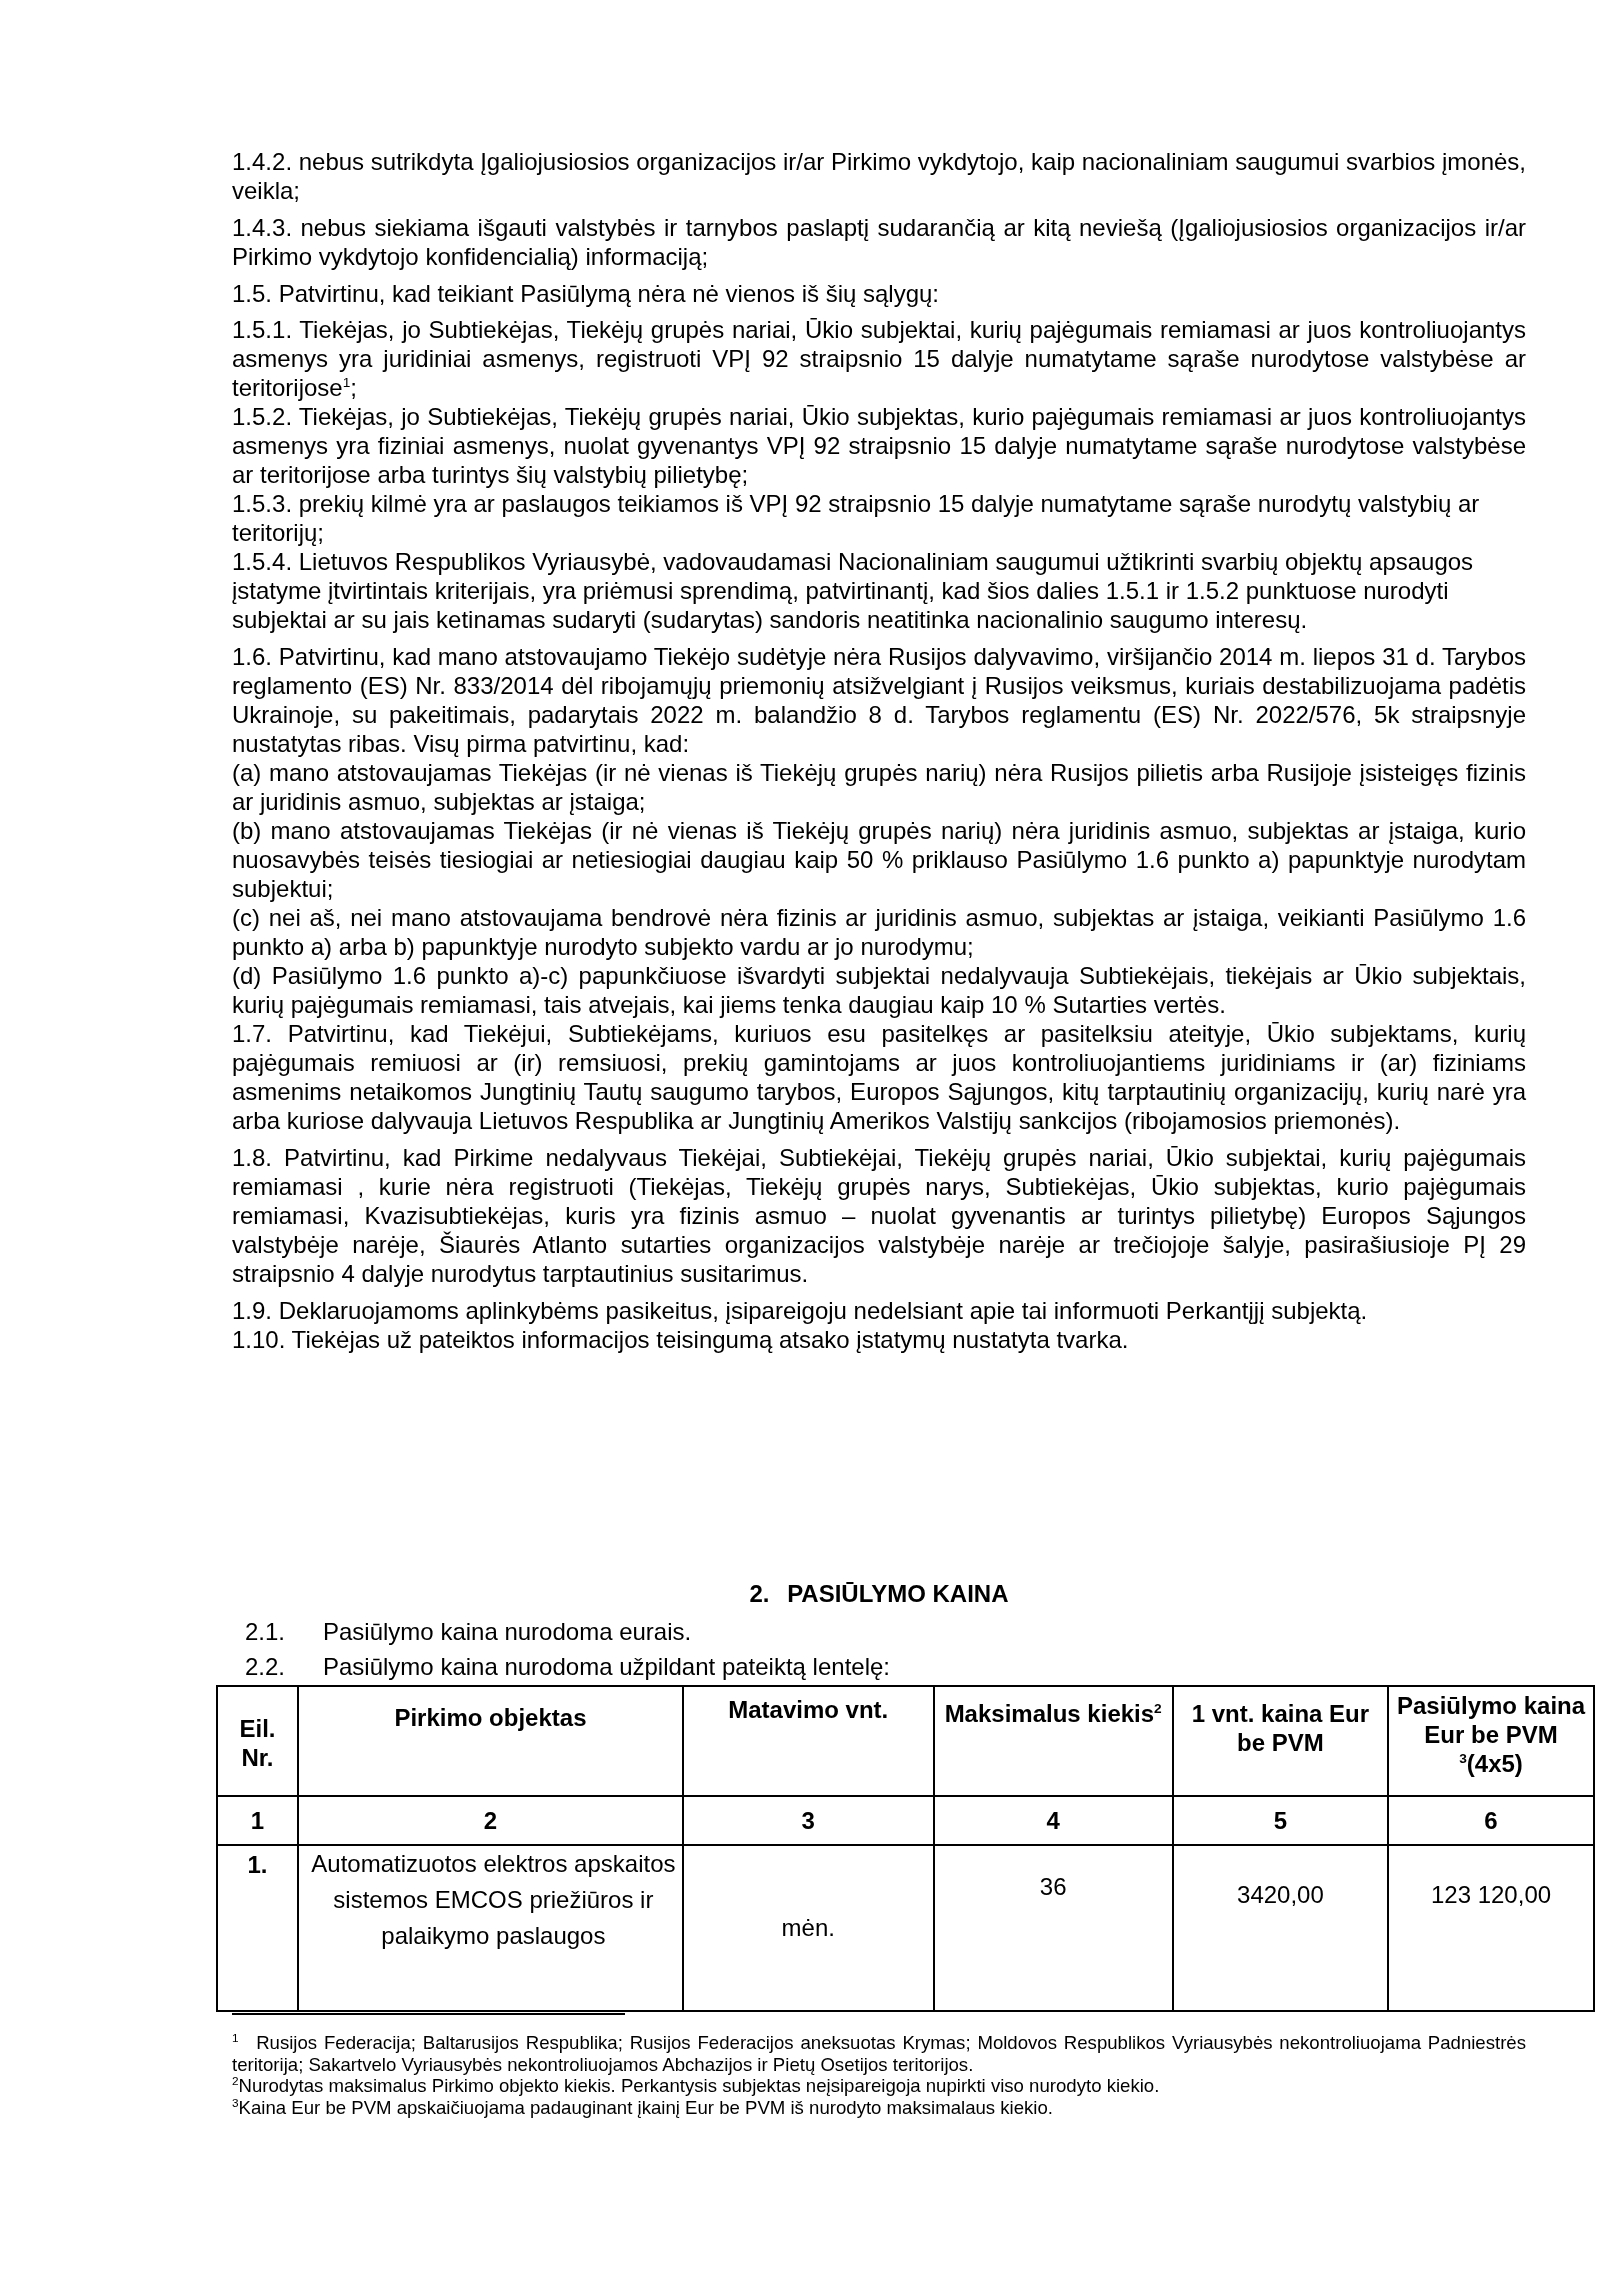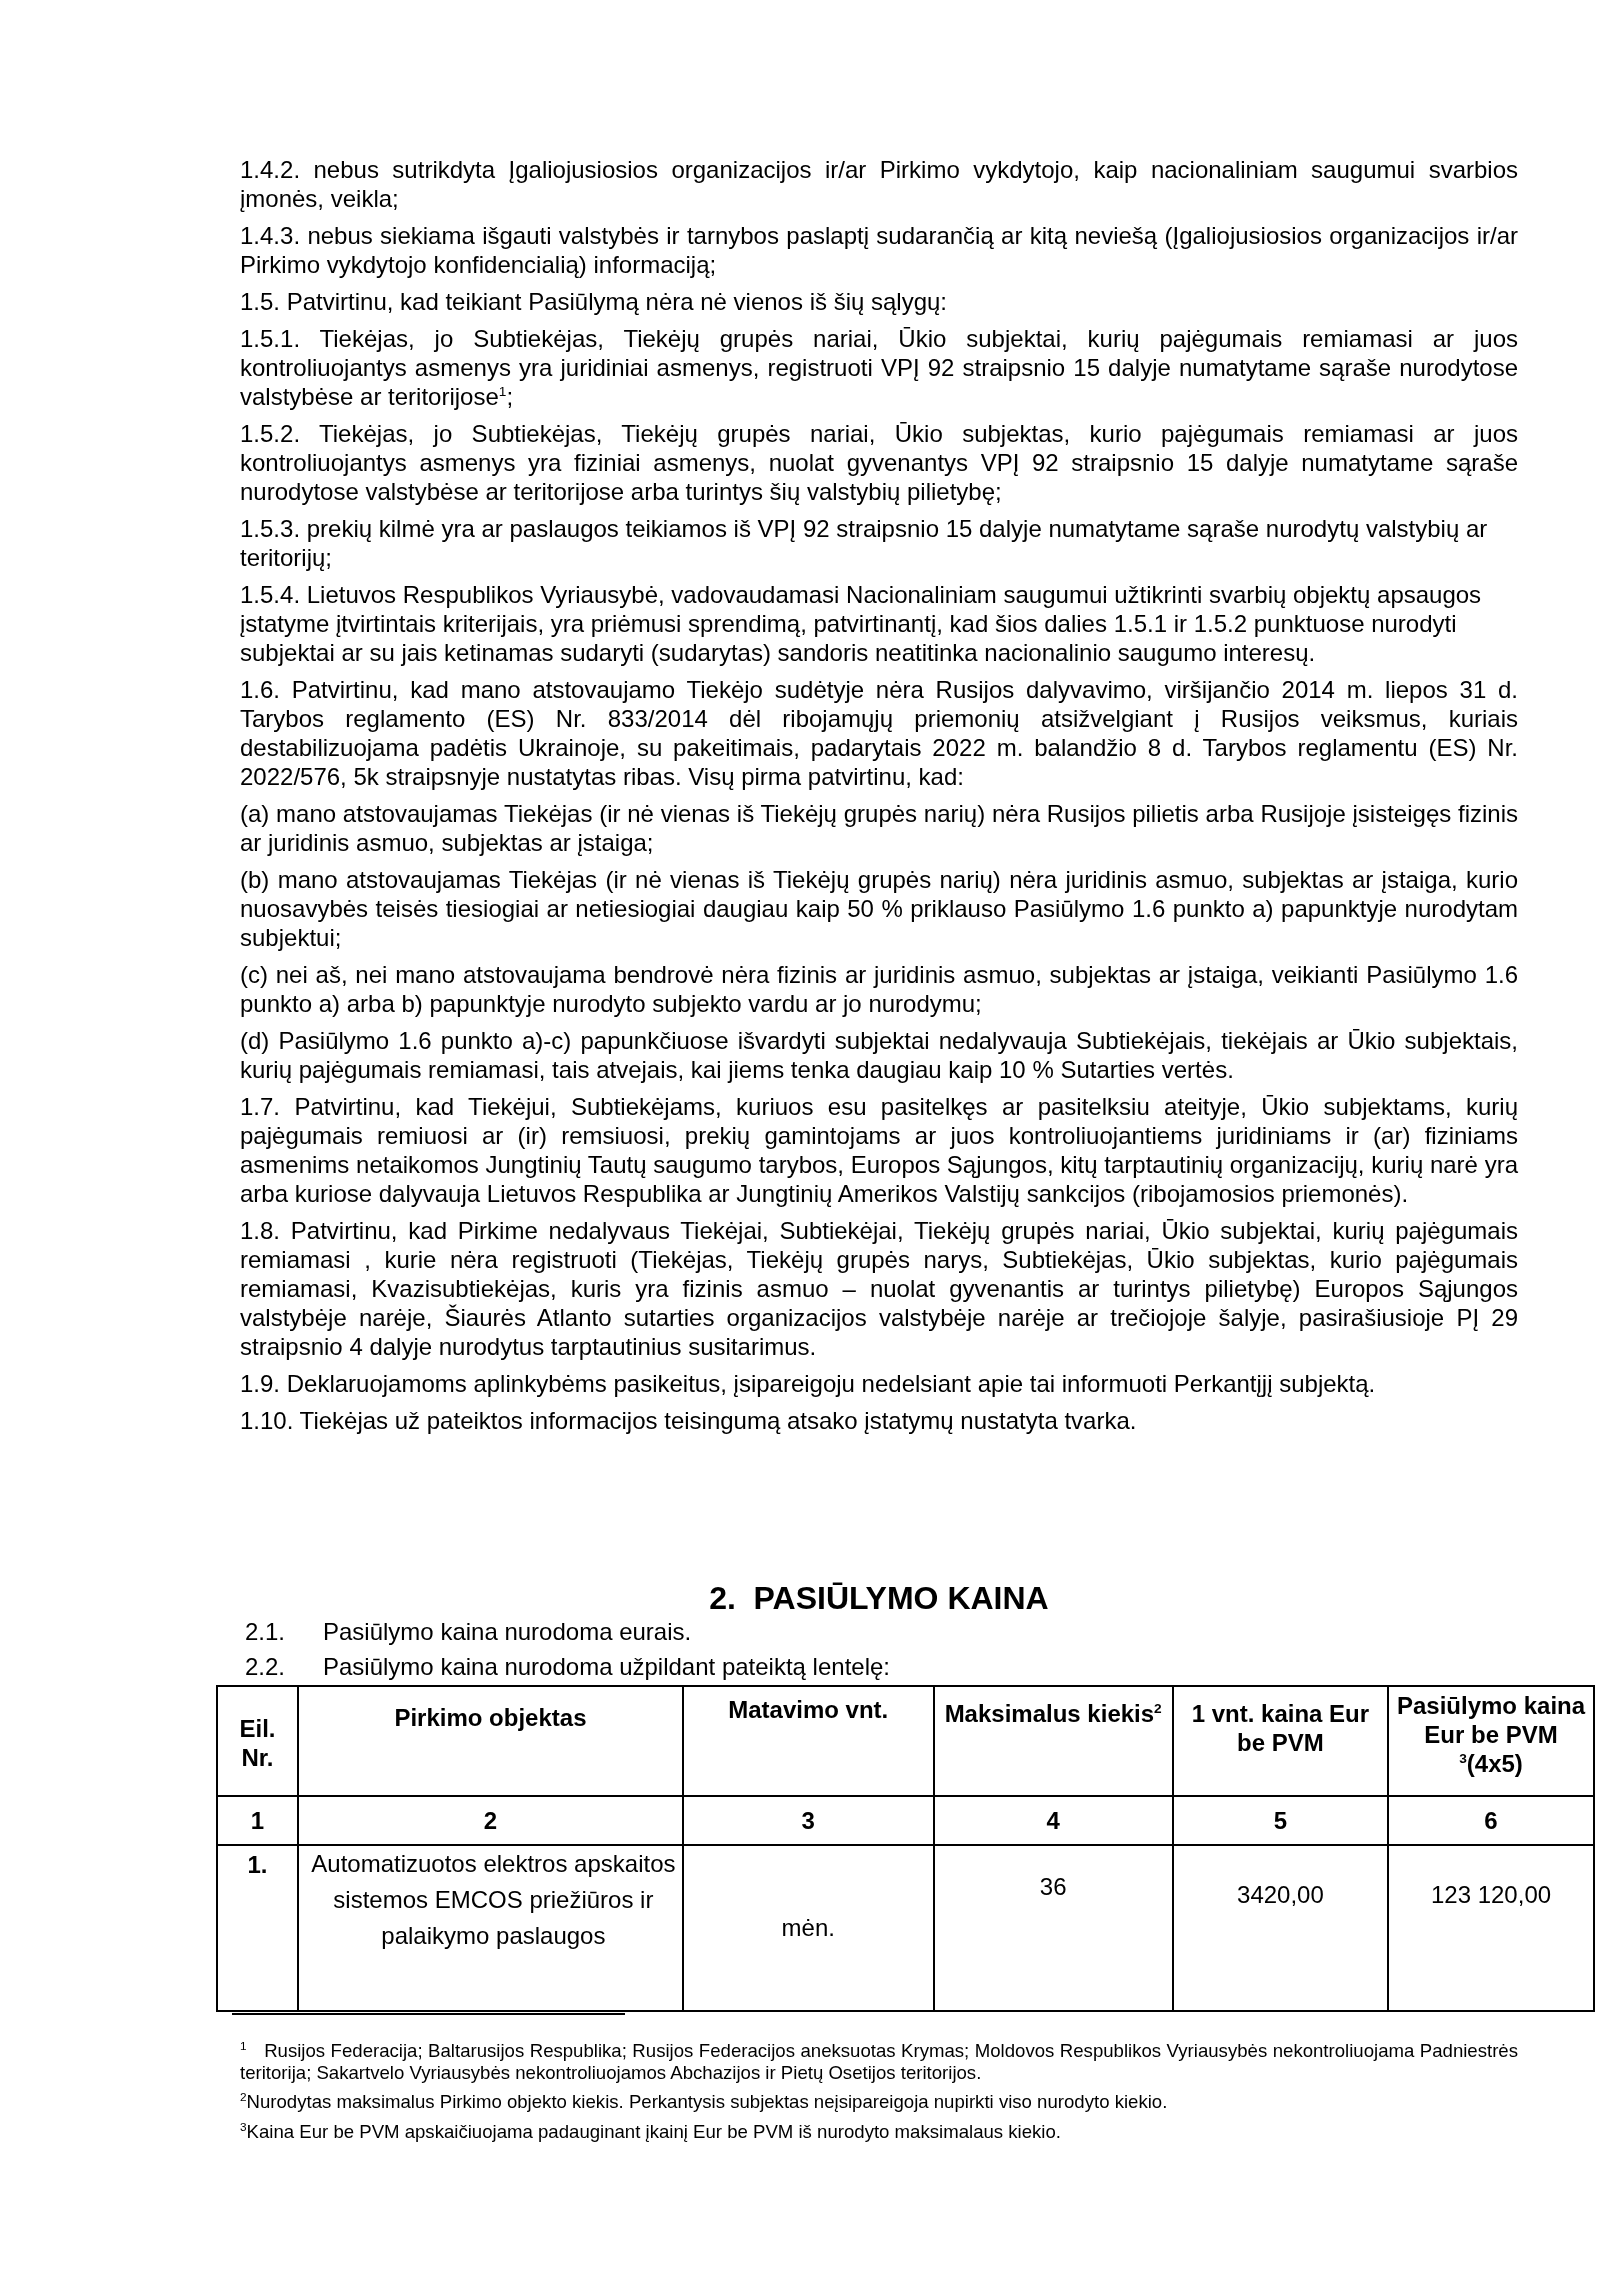--- a/index.html
+++ b/index.html
@@ -1,23 +1,23 @@
 <!DOCTYPE html>
 <html><head>
 <meta charset="utf-8">
 <style>
   html, body { margin: 0; padding: 0; background: #ffffff; }
   body { width: 1621px; height: 2293px; position: relative; overflow: hidden;
          font-family: "Liberation Sans", sans-serif; color: #000; }
   .page { position: absolute; left: 232px; top: 147px; width: 1294px; }
-  .p { font-size: 24px; line-height: 29px; text-align: justify; margin: 8px; }
+  .p { font-size: 24px; line-height: 29px; text-align: justify; margin: 0; }
   .p.gap { margin-top: 7.8px; }
   sup { font-size: 13.7px; line-height: 0; vertical-align: super; }
   .section-title { position: absolute; left: 0; width: 1294px; top: 1433px; text-align: center;
-                   font-weight: bold; font-size: 32px; }
+                   font-weight: bold; font-size: 24px; }
   .section-title .num { margin-right: 17.6px; }
   .sub { position: absolute; left: 13px; font-size: 24px; }
   .sub .n { display: inline-block; width: 78px; }
   table.price { position: absolute; left: 216px; top: 1685px; width: 1379px;
                 border-collapse: collapse; font-size: 24px; }
   table.price td, table.price th { border: 2px solid #000; padding: 0 5.9px; }
   table.price th { font-weight: bold; vertical-align: top; text-align: center; line-height: 29px; padding-top: 11.8px; }
   .r-head { height: 110px; }
   .r-num td { height: 47px; font-weight: bold; text-align: center; vertical-align: middle; }
   .r-data td { height: 129px; vertical-align: top; }

